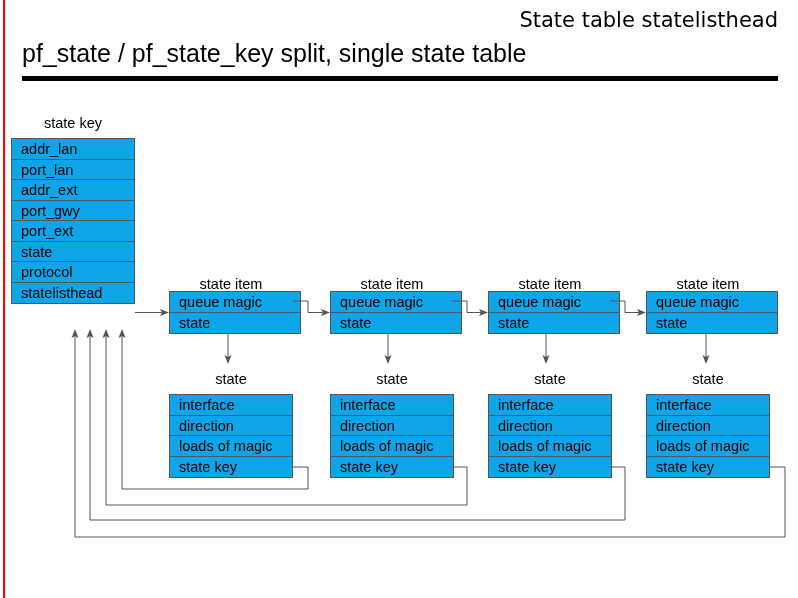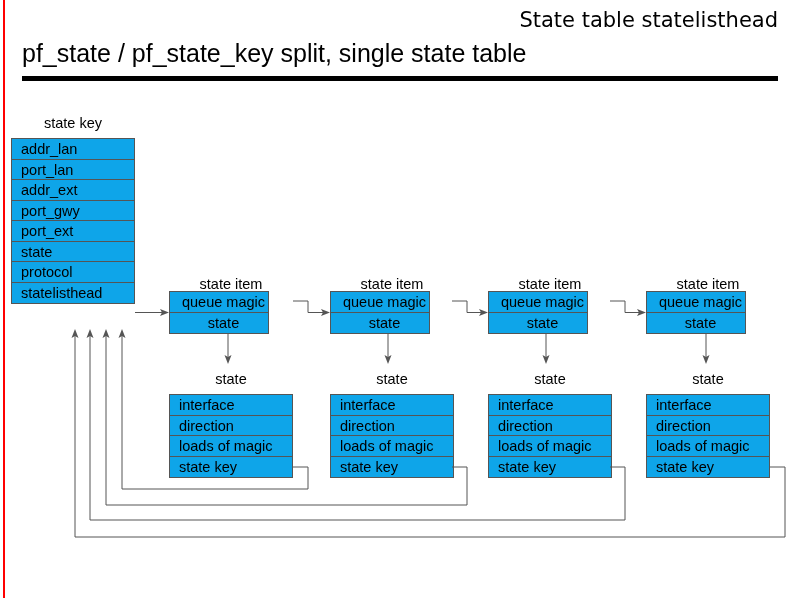--- a/index.html
+++ b/index.html
@@ -98,23 +98,22 @@
   }
   #state-key-caption {
     left: 11px;
     top: 114px;
     width: 124px;
   }
 
   
   .state-item-box {
     top: 291px;
-    width: 100px;
+    width: 132px;
     height: 43px;
-    text-align: center;
   }
   .state-item-caption {
     top: 267px;
     width: 124px;
     margin-top: 8px;
   }
 
   
   .state-box {
     top: 394px;

